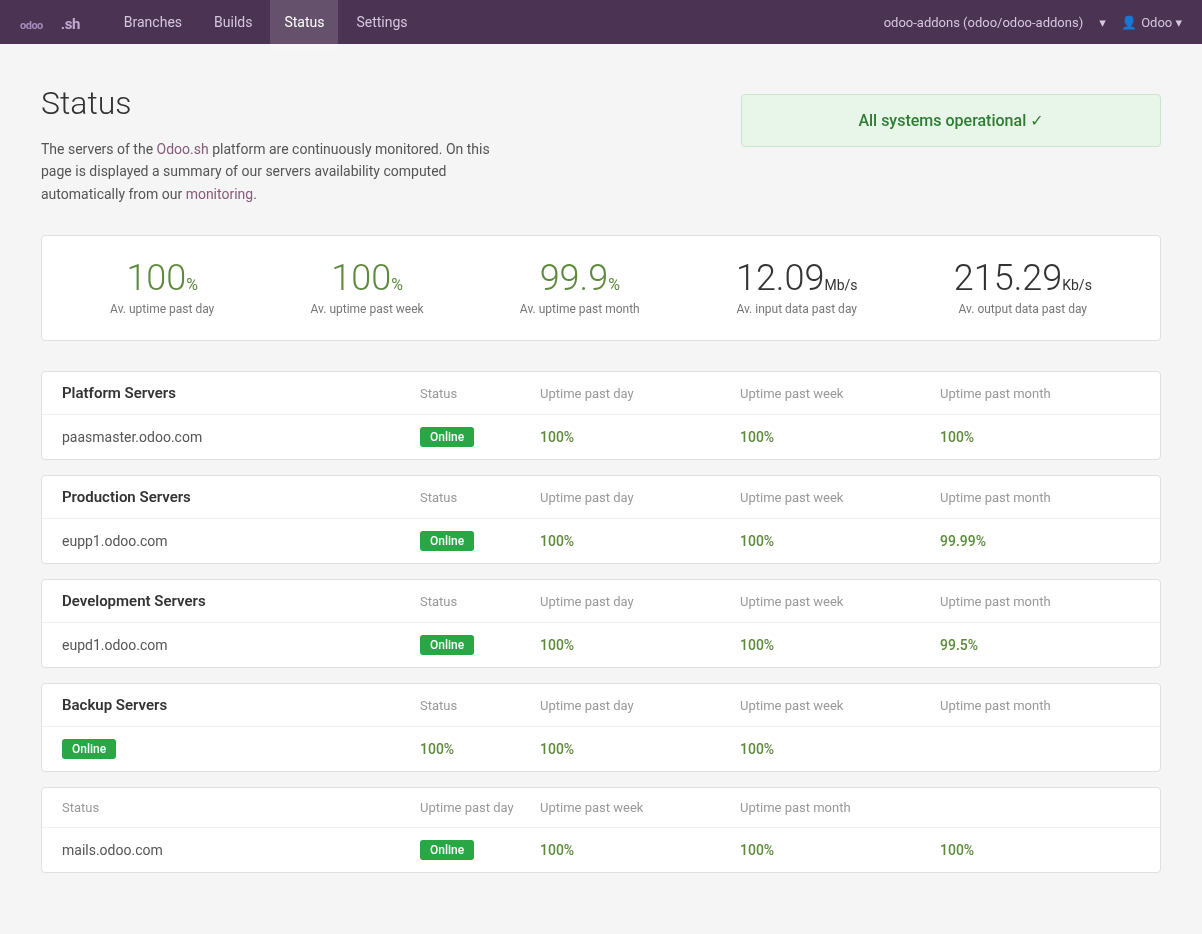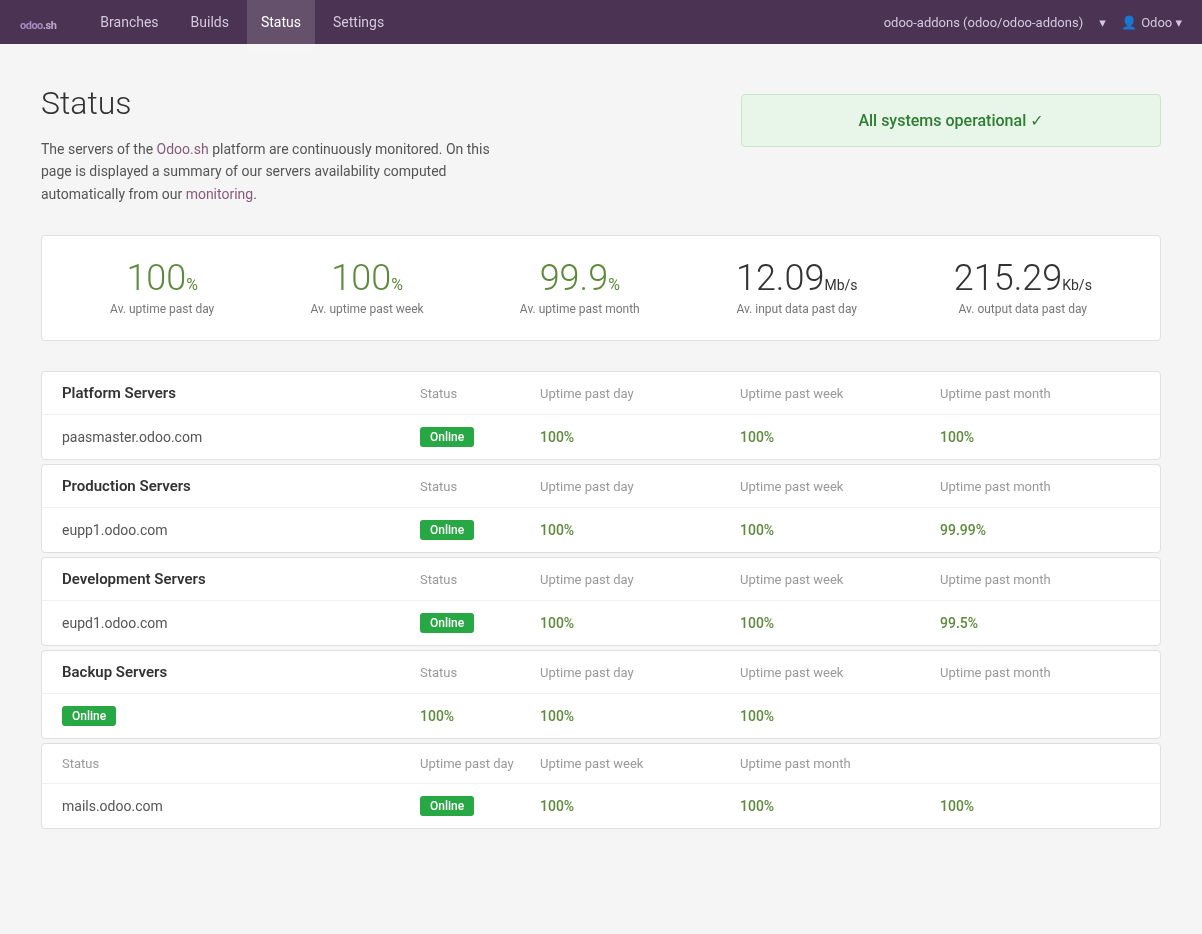--- a/index.html
+++ b/index.html
@@ -123,21 +123,21 @@
       font-size: 12px;
       color: #777;
       margin-top: 6px;
     }
 
     
     .server-section {
       background: #fff;
       border: 1px solid #e0e0e0;
       border-radius: 4px;
-      margin-bottom: 4px;
+      margin-bottom: 15px;
       overflow: hidden;
     }
 
     .server-header {
       display: grid;
       grid-template-columns: 1fr 120px 200px 200px 200px;
       padding: 12px 20px;
       border-bottom: 1px solid #f0f0f0;
       align-items: center;
     }
@@ -180,21 +180,21 @@
       font-size: 14px;
       color: #5d8a3c;
       font-weight: 500;
     }
   </style>
 </head>
 <body>
 
 <nav>
   <div class="nav-logo">
-    <span>odoo<small style="font-size:11px;color:#c0a8d0;">.sh</small></span>
+    <span>odoo<small style="font-size:15px;color:#c0a8d0;margin-left:18px;">.sh</small></span>
   </div>
   <div class="nav-links">
     <a class="nav-link">Branches</a>
     <a class="nav-link">Builds</a>
     <a class="nav-link active">Status</a>
     <a class="nav-link">Settings</a>
   </div>
   <div class="nav-right">
     <span class="nav-repo">odoo-addons (odoo/odoo-addons)</span>
     <span style="color:#d4c8de;">▾</span>

